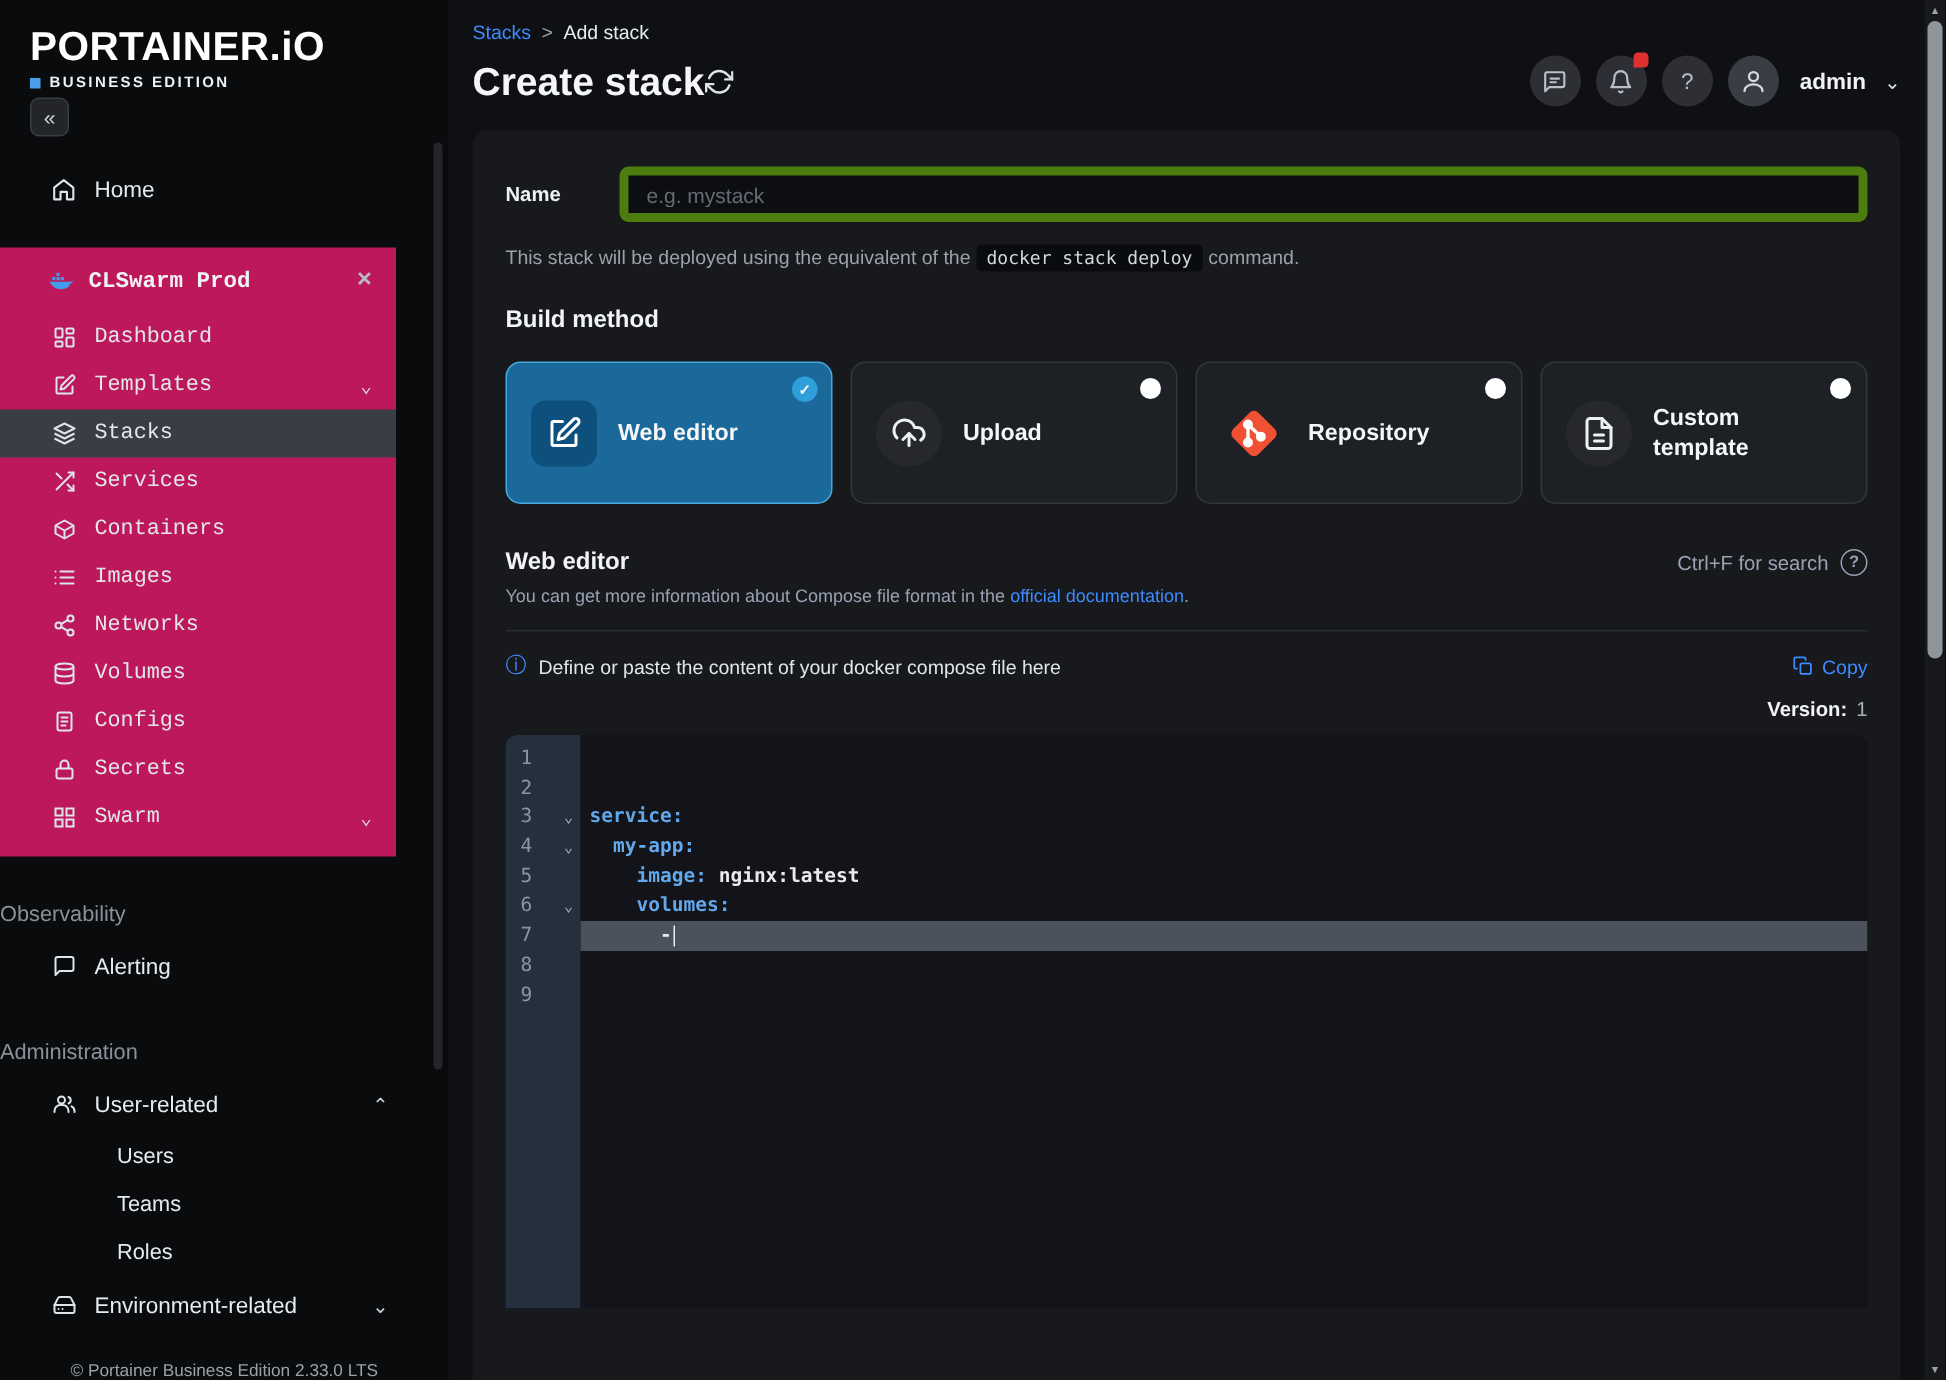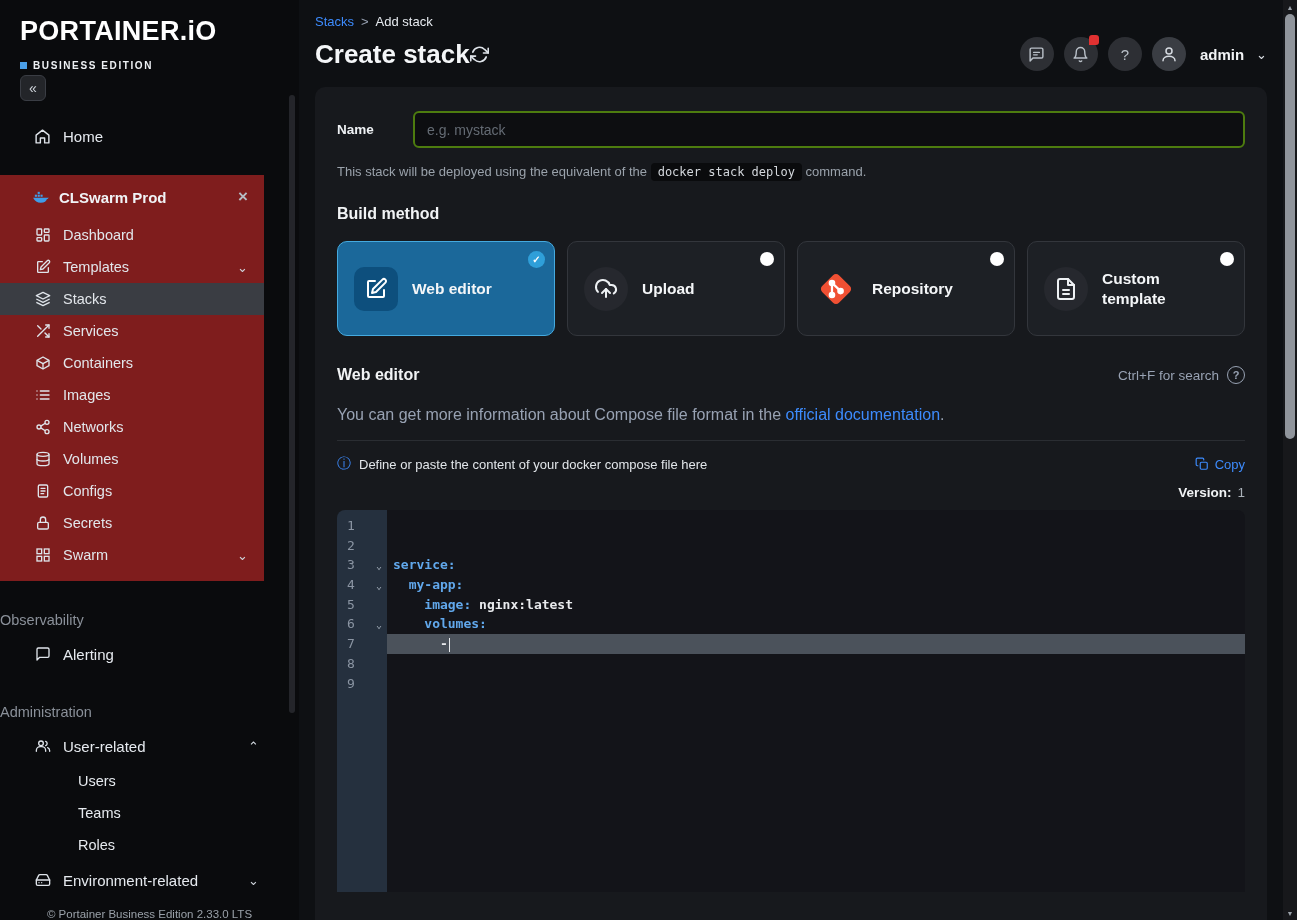--- a/index.html
+++ b/index.html
@@ -3,29 +3,29 @@
 <meta charset="utf-8">
 <style>
   * { margin:0; padding:0; box-sizing:border-box; }
   html,body { width:1297px; height:920px; background:#0e0f12; font-family:"Liberation Sans", sans-serif; overflow:hidden; }
   .app { position:relative; width:1297px; height:920px; overflow:hidden; background:#0e1013; }
 
   
   .sidebar { position:absolute; left:0; top:0; bottom:0; width:299px; background:#0a0b0d; color:#e2e6eb; z-index:3; }
   .logo-row { display:flex; justify-content:space-between; align-items:flex-start; padding:16px 22px 0 20px;flex-direction:column; }
   .logo-title { font-size:27px; font-weight:800; letter-spacing:.3px; color:#ffffff; }
-  .logo-edition { margin-top:13px; display:flex; align-items:center; gap:6px; font-size:10px; font-weight:700; letter-spacing:1.6px; color:#eef1f4; }
+  .logo-edition { margin-top:3px; display:flex; align-items:center; gap:6px; font-size:10px; font-weight:700; letter-spacing:1.6px; color:#eef1f4; }
   .edition-square { width:7px; height:7px; background:#4a9fe8; display:inline-block; }
   .collapse-btn { width:26px; height:26px; border-radius:6px; background:#232529; border:1px solid #3a3d44; color:#cfd4da; font-size:14px; line-height:1; cursor:pointer; margin-top:4px; }
 
   .side-item { display:flex; align-items:center; gap:12px; height:38px; padding:0 24px 0 34px; font-size:15px; color:#e6eaef; cursor:pointer; }
   .side-item .icn, .env-item .icn { width:17px; height:17px; flex-shrink:0; color:#dfe4ea; display:flex; align-items:center; justify-content:center; }
   .side-item.home { margin-top:16px; }
 
-  .env-panel { margin-top:20px; margin-right:35px; background:#7f1d1d; padding-bottom:10px; }
+  .env-panel { margin-top:20px; margin-right:35px; background:#be185d; padding-bottom:10px;font-family:Liberation Mono, monospace; }
   .env-header { display:flex; align-items:center; gap:10px; height:44px; padding:0 16px 0 32px; font-size:15px; font-weight:600; color:#f0f3f6; cursor:pointer; }
   .env-close { margin-left:auto; color:#b6bdc5; font-size:17px; cursor:pointer; }
   .env-item { display:flex; align-items:center; gap:12px; height:32px; padding:0 16px 0 34px; font-size:14.5px; color:#e2e6eb; cursor:pointer; }
   .env-item.selected { background:#3a3d43; }
   .chev { margin-left:auto; color:#ced4db; font-size:13px; line-height:1; }
 
   .section-header { margin-top:24px; height:30px; display:flex; align-items:center; font-size:14.5px; color:#8a9099; }
   .sub-item { display:flex; align-items:center; height:32px; padding-left:78px; font-size:14.5px; color:#e6eaef; cursor:pointer; }
   .sidebar-footer { position:absolute; left:0; right:0; bottom:0; text-align:center; font-size:11.5px; color:#9aa1a9; }
   .sidebar-scrollbar { position:absolute; right:4px; top:95px; width:6px; height:618px; background:#3a3d43; border-radius:3px; opacity:.55; cursor:pointer; }
@@ -45,21 +45,21 @@
   .icon-circle { position:relative; width:34px; height:34px; border-radius:50%; background:#2d2f34; border:none; color:#b9c0c8; display:flex; align-items:center; justify-content:center; cursor:pointer; font-size:15px; }
   .badge { position:absolute; top:-2px; right:-1px; width:10px; height:10px; background:#e03131; border-radius:3px 3px 3px 0; }
   .avatar { width:34px; height:34px; border-radius:50%; background:#3a3d43; display:flex; align-items:center; justify-content:center; color:#d6dbe1; cursor:pointer; }
   .username { font-size:15px; font-weight:700; color:#f1f3f5; margin-left:4px; }
   .user-chev { color:#dfe3e8; font-size:13px; margin-left:2px; cursor:pointer; }
 
   
   .card { margin:16px 16px 0 16px; background:#17191d; border-radius:10px; padding:24px 22px; min-height:1000px; }
   .name-row { display:flex; align-items:center; }
   .name-label { width:76px; font-size:13.5px; font-weight:600; color:#eef1f4; }
-  .name-input { flex:1; height:37px; background:#0d0e11; border:2px solid #4d7c0f; border-radius:6px; color:#e6eaef; padding:0 12px; font-size:14px; outline:none; }
+  .name-input { flex:1; height:37px; background:#0d0e11; border:6px solid #4d7c0f; border-radius:6px; color:#e6eaef; padding:0 12px; font-size:14px; outline:none; }
   .name-input::placeholder { color:#646b74; }
   .hint { margin-top:16px; font-size:13px; color:#9aa2ab; }
   .hint code { background:#0a0b0d; padding:2px 7px; border-radius:4px; font-family:"DejaVu Sans Mono", monospace; font-size:12px; color:#d4d8dd; }
   .build-title { margin-top:26px; font-size:16px; font-weight:700; color:#f1f3f5; }
 
   .methods { margin-top:18px; display:grid; grid-template-columns:repeat(4, 218px); gap:12px; }
   .method-card { position:relative; height:95px; background:#1d2025; border:1px solid #33363c; border-radius:10px; display:flex; align-items:center; gap:14px; padding:0 12px 0 16px; cursor:pointer; }
   .method-card.selected { background:#1b689a; border-color:#45aadf; }
   .method-icon { width:44px; height:44px; border-radius:50%; background:#26282e; display:flex; align-items:center; justify-content:center; flex-shrink:0; color:#eef1f4; }
   .method-icon.square { border-radius:10px; background:#0d4f7d; }
@@ -67,21 +67,21 @@
   .method-label { font-size:15.5px; font-weight:700; color:#f4f6f8; line-height:1.25; }
   .selector-radio { position:absolute; top:10px; right:10px; width:14px; height:14px; border-radius:50%; background:#ffffff; }
   .selector-check { position:absolute; top:9px; right:9px; width:17px; height:17px; border-radius:50%; background:#2f9fd9; color:#fff; font-size:10px; font-weight:700; display:flex; align-items:center; justify-content:center; }
 
   
   .we { margin-top:30px; }
   .we-head { display:flex; justify-content:space-between; align-items:center; }
   .we-title { font-size:16px; font-weight:700; color:#f1f3f5; }
   .we-search { display:flex; align-items:center; gap:8px; font-size:13.5px; color:#98a2b3; }
   .q-circle { width:18px; height:18px; border-radius:50%; border:1.5px solid #98a2b3; color:#98a2b3; font-size:11px; font-weight:700; display:flex; align-items:center; justify-content:center; }
-  .we-doc { margin-top:22px; font-size:16px; color:#98a2b3; }
+  .we-doc { margin-top:6px; font-size:12px; color:#98a2b3; }
   .we-doc a { color:#3d8bfd; text-decoration:none; cursor:pointer; }
   .divider { margin-top:16px; border:none; border-top:1px solid #2a2d32; }
   .we-info { margin-top:14px; display:flex; justify-content:space-between; align-items:center; }
   .we-info-left { display:flex; align-items:center; gap:8px; font-size:13px; color:#e2e6ea; }
   .info-glyph { color:#3d8bfd; font-size:14px; }
   .copy-btn { display:flex; align-items:center; gap:6px; color:#3d8bfd; font-size:13px; background:none; border:none; cursor:pointer; }
   .we-version { margin-top:12px; text-align:right; font-size:13.5px; color:#aab1b9; }
   .we-version strong { color:#f1f3f5; font-weight:700; margin-right:6px; }
 
   .editor { margin-top:10px; display:flex; height:382px; border-radius:8px 8px 0 0; overflow:hidden; font-family:"DejaVu Sans Mono", monospace; font-size:13px; line-height:19.7px; cursor:text; }

